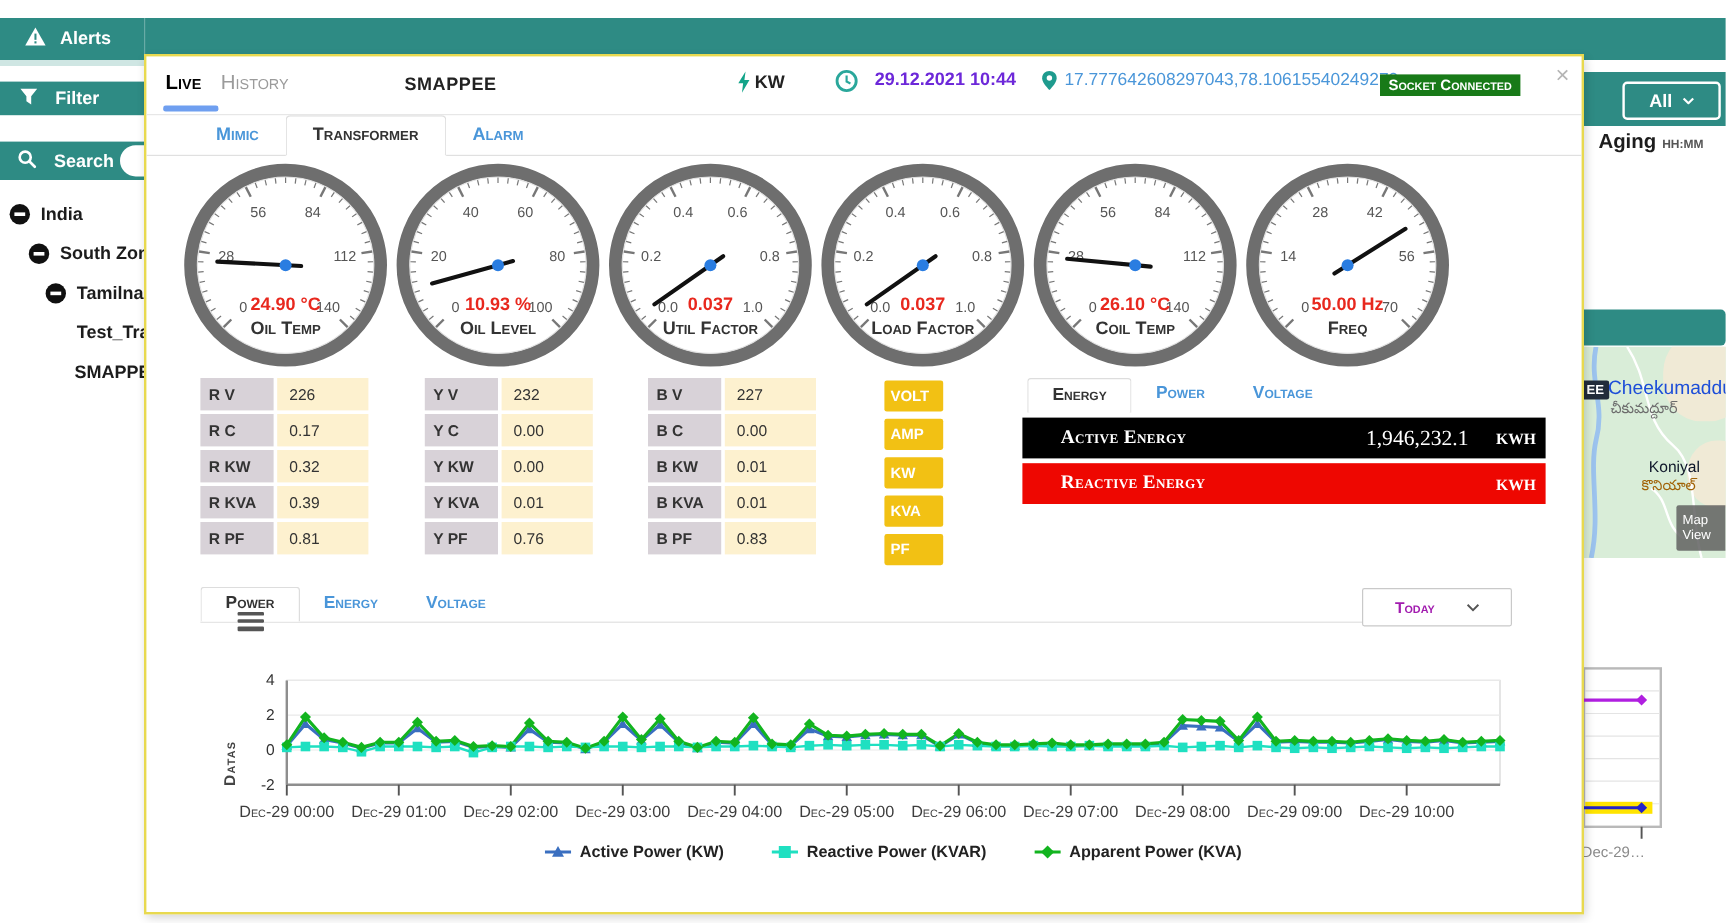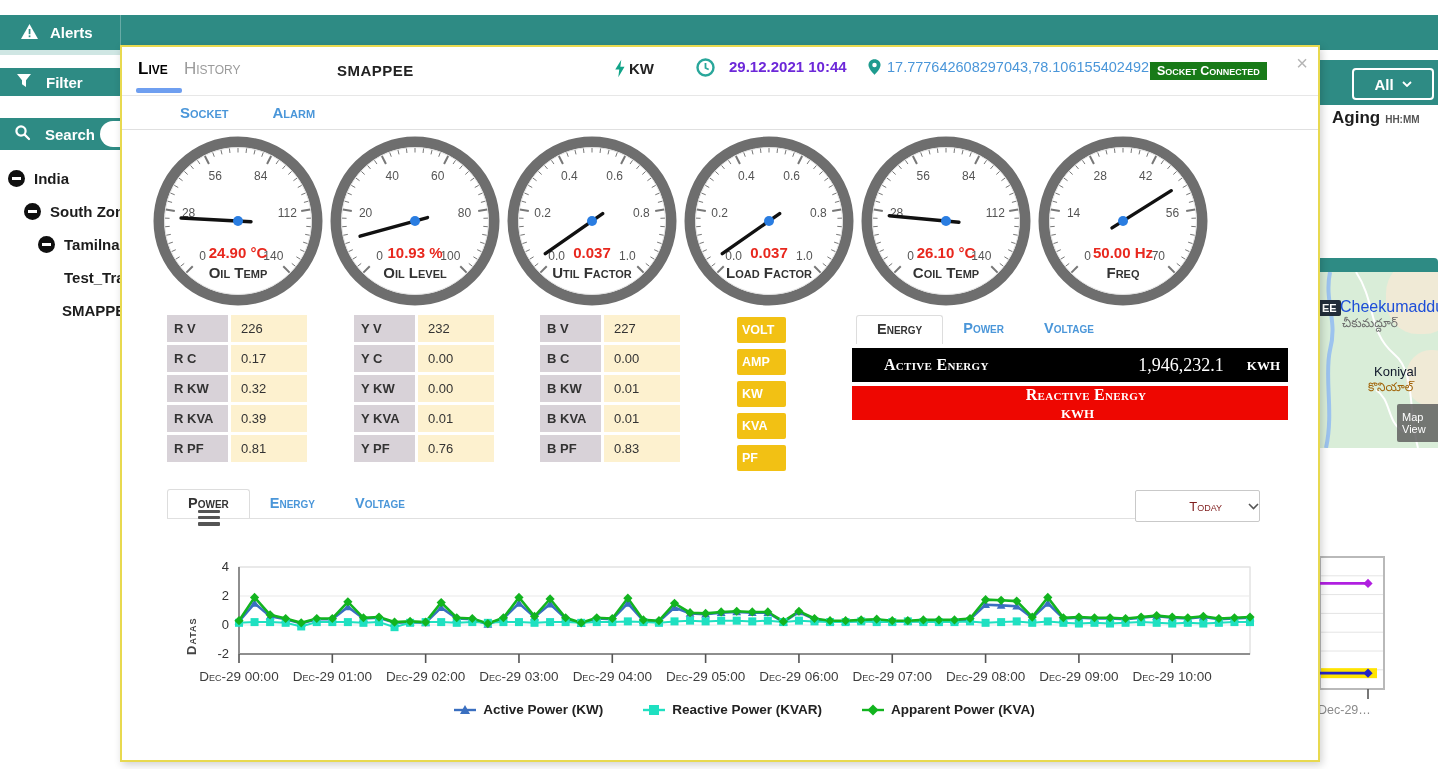--- a/index.html
+++ b/index.html
@@ -26,21 +26,21 @@
   .tree-item{display:flex;align-items:center;height:33px;font-size:15px;font-weight:600;color:#1c1c1c;cursor:pointer}
   .mcirc{width:17px;height:17px;border-radius:50%;background:#101010;position:relative;margin-right:9px;flex:0 0 auto}
   .mcirc::after{content:"";position:absolute;left:4px;top:7px;width:9px;height:2.6px;background:#fff}
   
   .rc-bar{position:absolute;left:1316px;top:60px;width:122px;height:45px;background:#2e8b84}
   .all-box{position:absolute;left:36px;top:8px;width:78px;height:28px;border:2px solid #fff;border-radius:4px;
            color:#fff;font-weight:bold;font-size:15px;display:flex;align-items:center;justify-content:center;gap:8px;cursor:pointer}
   .aging{position:absolute;left:1332px;top:108px;font-size:17px;font-weight:bold;color:#1d1d1d}
   .aging small{font-size:10px;font-weight:bold;color:#555;margin-left:5px}
   .rc-strip{position:absolute;left:1316px;top:258px;width:122px;height:30px;background:#2e8b84;border-radius:0 4px 4px 0}
-  .map{position:absolute;left:1316px;top:272px;width:122px;height:176px;background:#d9edd8;overflow:hidden}
+  .map{position:absolute;left:1316px;top:289px;width:122px;height:176px;background:#d9edd8;overflow:hidden}
   .map .blob1{position:absolute;right:-18px;top:-12px;width:70px;height:74px;background:#f0ead6;border-radius:45%}
   .map .blob2{position:absolute;right:-20px;top:78px;width:52px;height:56px;background:#f0ead6;border-radius:48%}
   .map .marker{position:absolute;left:2px;top:28px;background:#222c3a;color:#fff;font-size:11px;font-weight:bold;padding:2px 4px;border-radius:2px}
   .map .pl1{position:absolute;left:24px;top:26px;color:#1d4ed8;font-size:16px}
   .map .pl1l{position:absolute;left:26px;top:44px;color:#6c6c6c;font-size:12px}
   .map .pl2{position:absolute;left:58px;top:92px;color:#0f172a;font-size:13px}
   .map .pl2l{position:absolute;left:52px;top:108px;color:#a16207;font-size:12px}
   .map .mapview{position:absolute;right:0;bottom:6px;width:36px;height:38px;background:rgba(96,96,96,.85);color:#fff;
                 font-size:11px;display:flex;flex-direction:column;align-items:flex-start;justify-content:center;padding-left:5px;cursor:pointer;border-radius:2px 0 0 2px}
   .mini-chart{position:absolute;left:1316px;top:553px}
@@ -79,21 +79,21 @@
   .etab.active{color:#333;border:1px solid #ddd;border-bottom:none;border-radius:3px 3px 0 0;background:#fff}
   .erow{height:34px;margin-top:4px;display:flex;align-items:center;color:#fff;
         font-family:"Liberation Serif",serif;font-variant:small-caps}
   .erow .el{margin-left:32px;font-size:16px;font-weight:bold;letter-spacing:.3px}
   .erow .sp{flex:1}
   .erow .ev{font-size:18px}
   .erow .eu{font-size:13px;font-weight:bold;margin:2px 8px 0 23px}
   
   #ctabs{position:absolute;left:45px;top:440px;width:1091px;height:31px;border-bottom:1px solid #e0e0e0;display:flex;align-items:flex-end}
   .today{position:absolute;left:1013px;top:443px;width:123px;height:30px;border:1px solid #c9c9c9;background:#fff;border-radius:2px;
-         display:flex;align-items:center;justify-content:flex-end;gap:26px;font-size:13px;font-weight:normal;color:#7f1d1d;cursor:pointer;z-index:2}
+         display:flex;align-items:center;justify-content:center;gap:26px;font-size:13px;font-weight:bold;color:#a21caf;cursor:pointer;z-index:2}
   .burger{position:absolute;left:76px;top:463px;width:22px;cursor:pointer}
   .burger div{height:3.2px;background:#555;margin-bottom:3px;border-radius:1px}
   .ylab{position:absolute;left:62px;top:608px;transform:rotate(-90deg);transform-origin:left top;
         font-size:13px;font-weight:bold;color:#444;letter-spacing:1px}
   #legend{position:absolute;left:117px;top:655px;width:1011px;display:flex;justify-content:center;gap:40px;align-items:center}
   .leg-item{display:flex;align-items:center;gap:7px;font-size:13.5px;font-weight:600;color:#222;cursor:pointer}
 </style>
 </head>
 <body>
 
@@ -219,21 +219,22 @@
     <svg width="17" height="18" viewBox="0 0 18 18">
         <path d="M9 0.8 C5.2 0.8 2.6 3.6 2.6 7 C2.6 11.4 9 17.4 9 17.4 C9 17.4 15.4 11.4 15.4 7 C15.4 3.6 12.8 0.8 9 0.8 Z" fill="#1e9b8e"></path>
         <circle cx="9" cy="6.8" r="2.4" fill="#fff"></circle>
       </svg>
     <span>17.777642608297043,78.10615540249273</span>
   </span>
   <span class="mh-badge sc">Socket Connected</span>
   <div class="m-div"></div>
 
   <div class="m-tabs">
-    <span class="mtab sc">Socket</span>
+    <span class="mtab sc">Mimic</span>
+    <span class="mtab sc active">Transformer</span>
     <span class="mtab sc">Alarm</span>
   </div>
 
   <div id="gauges">
       <div class="gauge"><svg width="176" height="176" viewBox="0 0 176 176">
           <circle cx="88" cy="88" r="79" fill="#fff" stroke="#6e6e6e" stroke-width="11"></circle>
           <circle cx="88" cy="88" r="73.5" fill="#fff" stroke="#e0e0e0" stroke-width="1"></circle>
           <line x1="42.745166004060955" y1="133.25483399593904" x2="36.381204973382026" y2="139.61879502661796" stroke="#777" stroke-width="2"></line>
           <line x1="34.20579023466898" y1="130.40793552772362" x2="30.671864045705625" y2="133.1938582996179" stroke="#777" stroke-width="1"></line>
           <line x1="29.594148741744675" y1="123.7911516830425" x2="25.757268002151264" y2="126.14239522426426" stroke="#777" stroke-width="1"></line>
@@ -644,21 +645,21 @@
       <span class="etab sc">Power</span>
       <span class="etab sc">Voltage</span>
     </div>
     <div id="energy-rows">
         <div class="erow" style="background: rgb(0, 0, 0);">
           <span class="el">Active Energy</span>
           <span class="sp"></span>
           <span class="ev">1,946,232.1</span>
           <span class="eu">KWH</span>
         </div>
-        <div class="erow" style="background: rgb(238, 7, 1); flex-direction: column;">
+        <div class="erow" style="background: rgb(238, 7, 1);">
           <span class="el">Reactive Energy</span>
           <span class="sp"></span>
           <span class="ev"></span>
           <span class="eu">KWH</span>
         </div>
       </div>
   </div>
 
   <div id="ctabs">
     <span class="etab sc active">Power</span>

